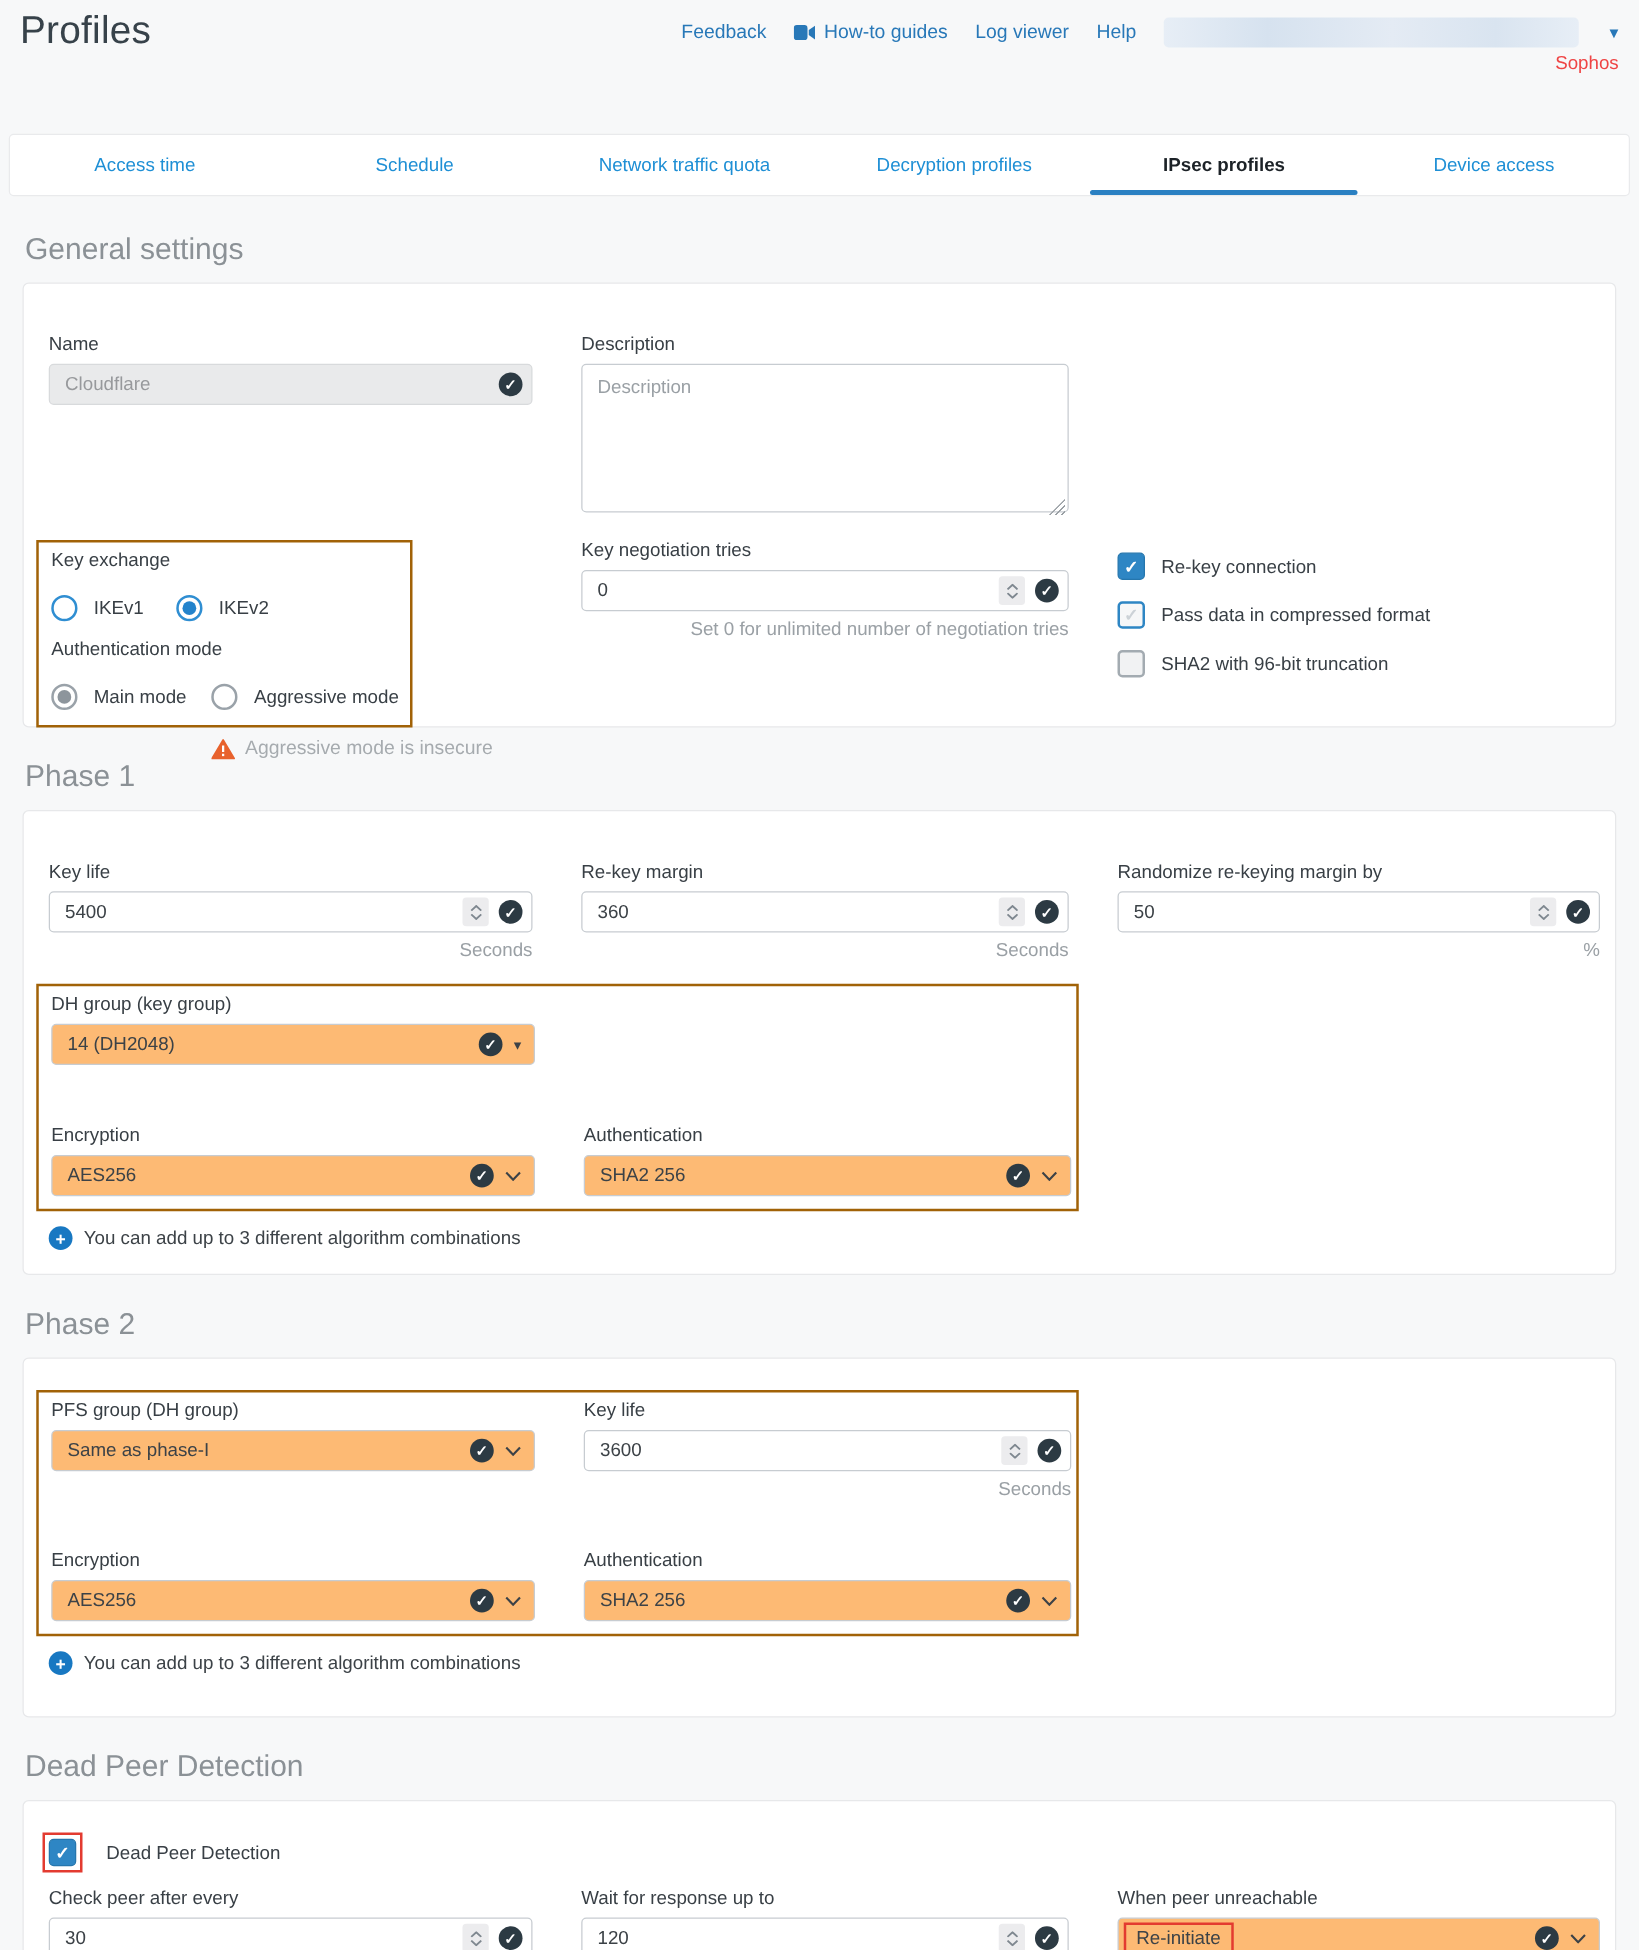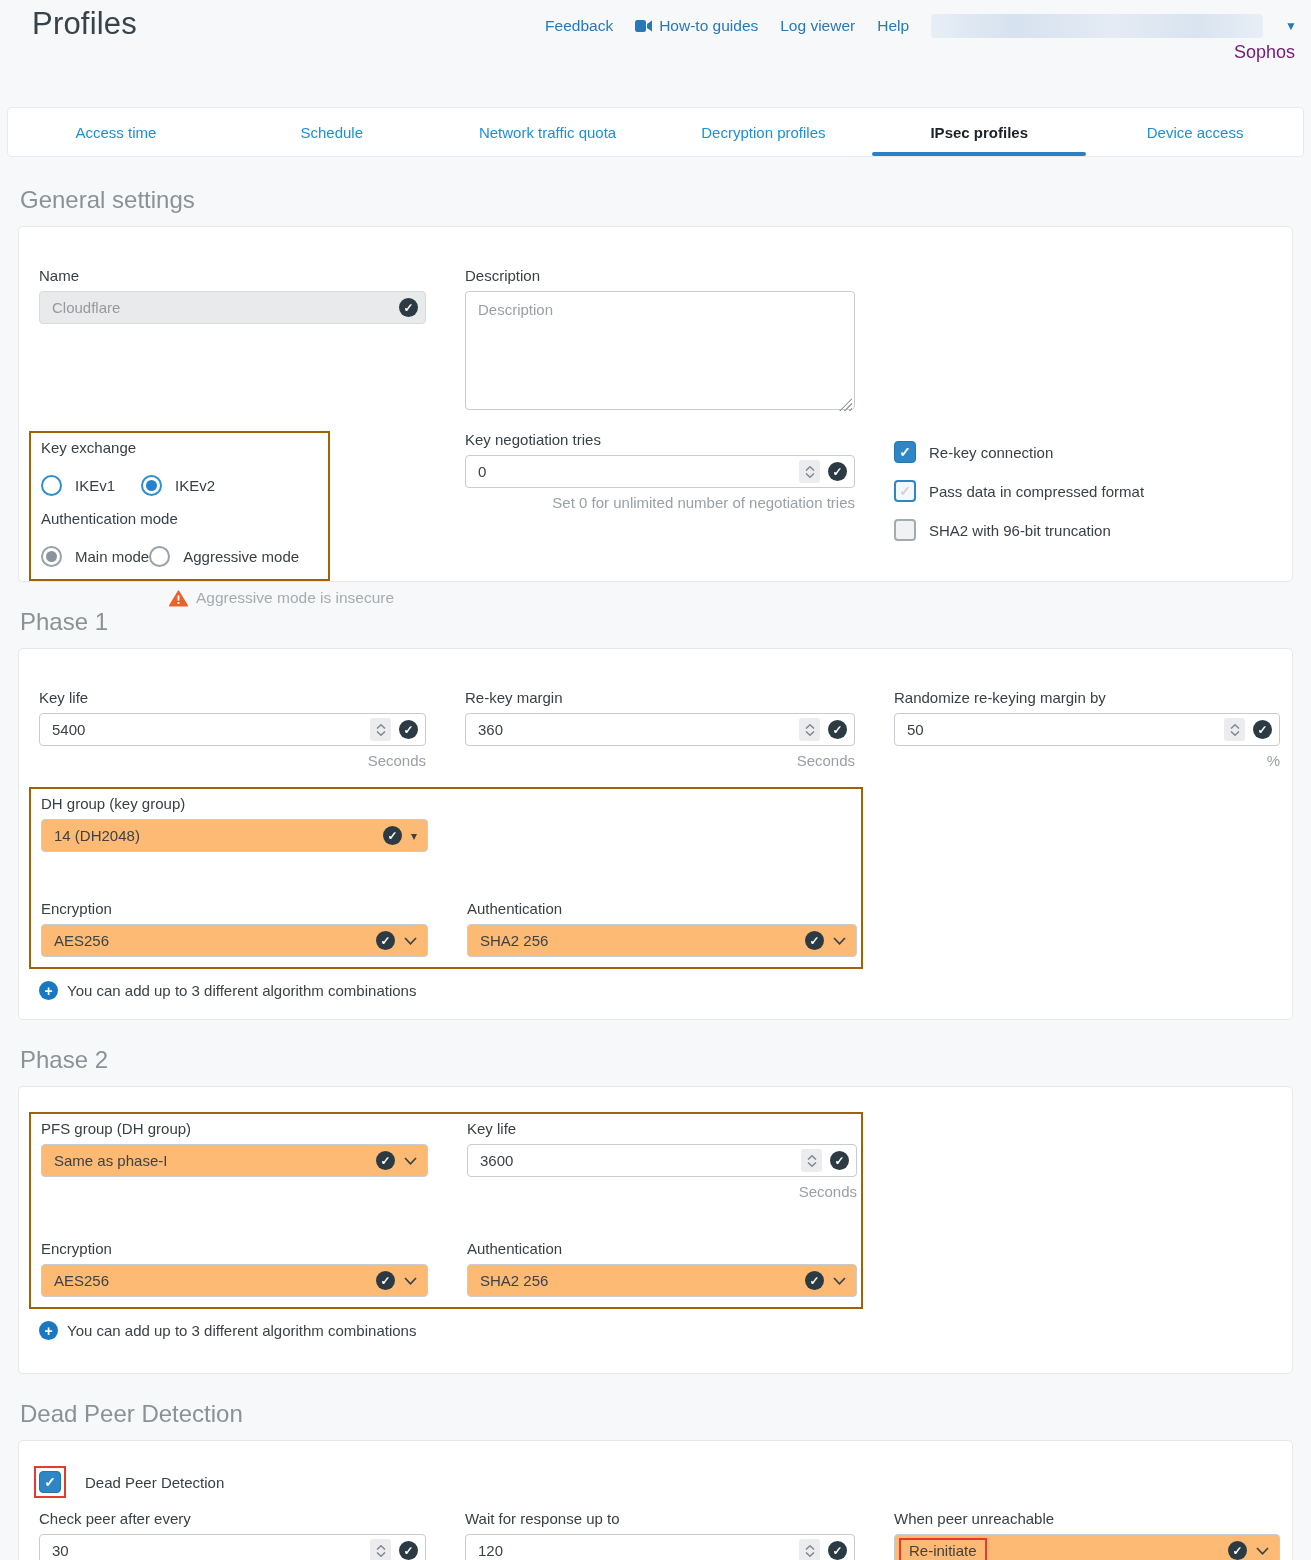--- a/index.html
+++ b/index.html
@@ -5,27 +5,27 @@
   * { box-sizing: border-box; margin: 0; padding: 0; }
   html,body { width:1311px; }
   body {
     height:1560px; overflow:hidden;
     background:#f7f8f9;
     font-family:"Liberation Sans", sans-serif;
     color:#383f45;
   }
   
   .header { position:relative; height:107px; }
-  .page-title { position:absolute; left:32px; top:6px; font-size:31px; font-weight:500; color:#37424a; letter-spacing:.2px; }
+  .page-title { position:absolute; left:16px; top:6px; font-size:31px; font-weight:500; color:#37424a; letter-spacing:.2px; }
   .toplinks { position:absolute; top:14px; right:14px; display:flex; align-items:center; gap:22px; }
   .toplinks a { color:#2878b8; font-size:15.5px; text-decoration:none; display:flex; align-items:center; gap:7px; }
   .redacted { width:332px; height:24px; border-radius:4px;
     background:linear-gradient(90deg,#e7eef6,#d6e2ef 25%,#e4ebf4 55%,#d9e4f0 80%,#e7eef6); filter:blur(.6px); }
   .hdr-caret { color:#2878b8; font-size:12px; line-height:1; }
-  .brand { position:absolute; top:42px; right:16px; font-size:18px; color:#701a75; }
+  .brand { position:absolute; top:42px; right:16px; font-size:15px; color:#ef4444; }
   
   .tabbar { margin:0 7px; height:50px; background:#fff; border:1px solid #e9eaec; border-radius:4px; display:flex; }
   .tab { flex:1; display:flex; align-items:center; justify-content:center; font-size:15px; color:#1e8fd5; cursor:pointer; position:relative; }
   .tab.active { color:#1c2227; font-weight:bold; }
   .tab.active::after { content:""; position:absolute; left:1px; right:1px; bottom:0; height:4px; background:#2a80c2; border-radius:3px; }
   
   .content { padding:0 18px; }
   h2.section { font-size:24px; font-weight:400; color:#8b9196; margin:26px 0 12px 2px; }
   h2.first { margin-top:29px; }
   .card { background:#fff; border:1px solid #e7e8ea; border-radius:5px; padding:40px 12px 0 20px; position:relative; }
@@ -50,21 +50,21 @@
   .box-caret { color:#3c4247; font-size:12px; line-height:1; }
   .tawrap { position:relative; width:390px; }
   textarea { width:390px; height:119px; border:1px solid #c7ccd1; border-radius:4px; padding:9px 12px;
     font-size:15px; color:#3c4247; font-family:inherit; resize:none; background:#fff; }
   textarea::placeholder { color:#9aa0a5; }
   .grip { position:absolute; right:3px; bottom:3px; width:13px; height:13px;
     background:repeating-linear-gradient(135deg, transparent 0 2px, #9aa0a5 2px 3.4px);
     clip-path:polygon(100% 0, 100% 100%, 0 100%); }
   
   .rrow { display:flex; align-items:center; margin-bottom:14px; }
-  .rrow.kx { gap:26px; } .rrow.am { margin-bottom:0; }
+  .rrow.kx { gap:26px; } .rrow.am { gap:20px; margin-bottom:0; }
   .ritem { display:inline-flex; align-items:center; gap:13px; font-size:15px; color:#383f45; cursor:pointer;margin-top:12px; }
   .radio { width:21px; height:21px; border-radius:50%; border:2px solid #2f8ed2; background:#fff; position:relative; flex:none; }
   .radio.sel::after { content:""; position:absolute; inset:3px; border-radius:50%; background:#2383cc; }
   .radio.gray { border-color:#9aa2a9; }
   .radio.gray.sel::after { background:#8d959c; }
   
   .cbrow { display:flex; align-items:center; gap:13px; margin-bottom:17px; font-size:15px; color:#383f45; }
   .cb { width:22px; height:22px; border-radius:4px; display:flex; align-items:center; justify-content:center;
     font-size:14px; font-weight:bold; flex:none; }
   .cb.on { background:#2e86c4; border:1px solid #2576ad; color:#fff; }

